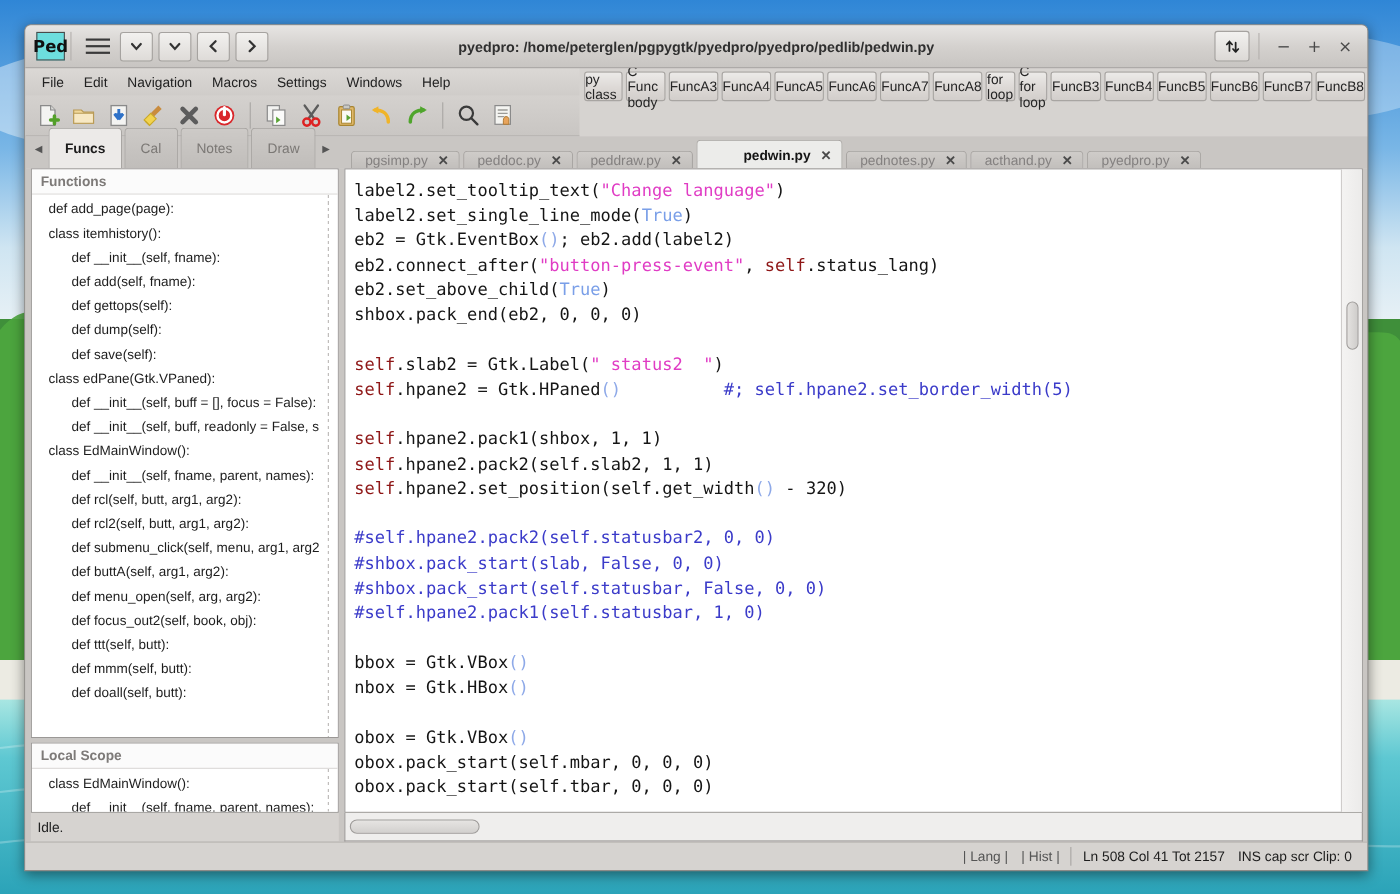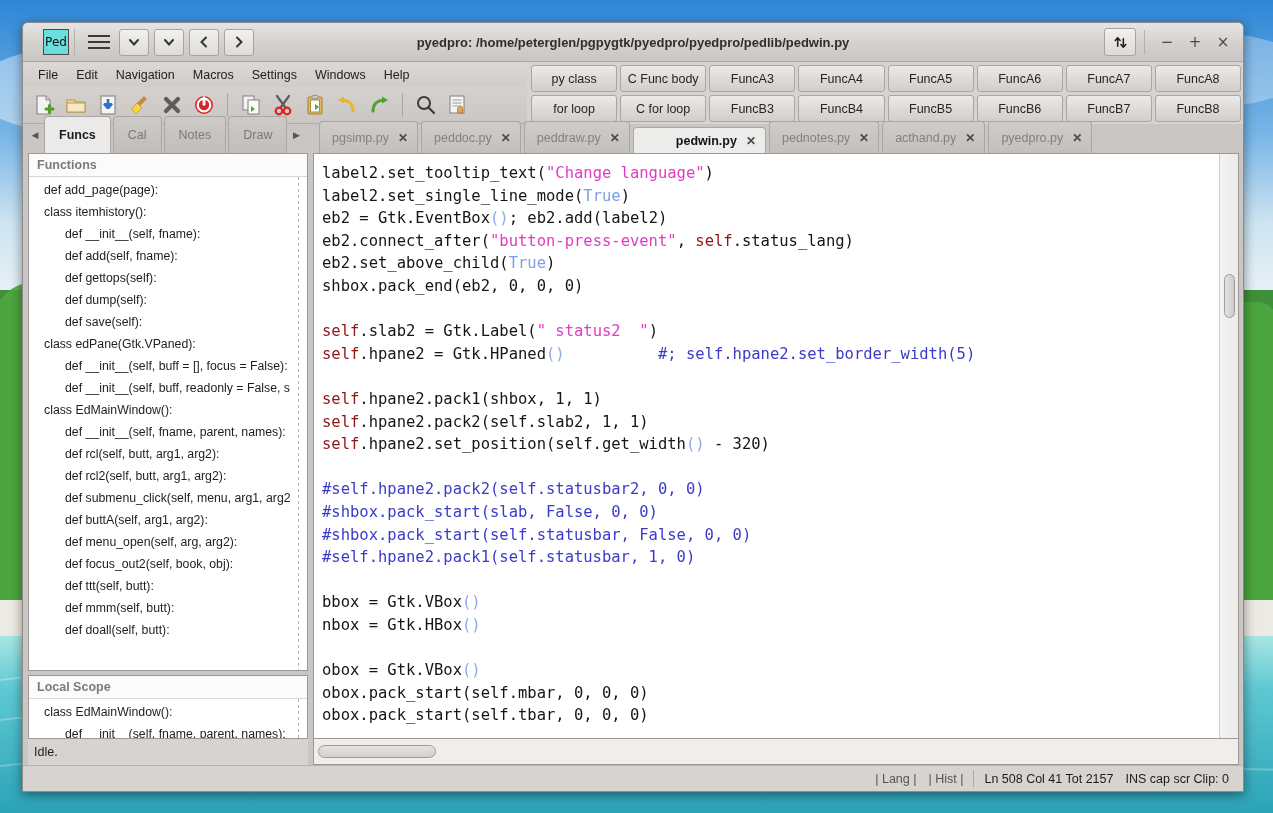--- a/index.html
+++ b/index.html
@@ -39,25 +39,25 @@
   .titlebar {
     height: 39px;
     background: linear-gradient(to bottom,#e7e5e3 0%, #d4d1ce 52%, #c8c5c2 100%);
     border-bottom: 1px solid #a9a6a3;
     display: flex; align-items: center;
     padding: 0 6px;
     position: relative;
     flex: none;
   }
   .app-badge {
-    width: 26px; height: 26px; margin-left: 14px;
+    width: 26px; height: 26px; margin-left: 4px;
     background: #6ddede;
     border: 1px solid #4a4a4a;
     display: flex; align-items: center; justify-content: center;
-    font-size: 12px; font-weight: normal; color: #111;
+    font-size: 15px; font-weight: bold; color: #111;
     font-family: "DejaVu Sans", sans-serif;
   }
   .tb-sep { width:1px; height:26px; background:#b3b0ad; margin:0 5px; }
   .hamburger {
     width: 30px; height: 28px; margin-left:4px;
     display:flex; flex-direction:column; justify-content:center; align-items:center; gap:4px;
     cursor:pointer;
   }
   .hamburger span { display:block; width:22px; height:2px; background:#3a3a3a; }
   .navbtn {
@@ -103,21 +103,21 @@
     height: 37px; display:flex; align-items:center; gap: 2px;
     padding-left: 6px;
     background: linear-gradient(to bottom,#d4d1ce,#c9c6c3);
     border-bottom: 1px solid #b0adaa;
   }
   .tool { width:30px; height:30px; display:flex; align-items:center; justify-content:center; cursor:pointer; border-radius:3px;}
   .toolsep { width:1px; height:24px; background:#a9a6a3; margin:0 6px; }
 
   .macro-grid {
     flex: 1; padding: 3px 2px 2px 4px;
-    display:flex; flex-direction:column; gap:3px;
+    display:flex; flex-direction:row; gap:3px;
     background:#d6d3d0;
   }
   .macro-row { display:flex; gap:3px; }
   .macro-btn {
     flex:1; height:27px;
     background: linear-gradient(to bottom,#eceae8 0%, #ddd9d6 55%, #d2cecb 100%);
     border:1px solid #a8a5a2; border-radius:3px;
     display:flex; align-items:center; justify-content:center;
     font-size:12.5px; color:#252525; cursor:pointer;
   }
@@ -139,21 +139,21 @@
     border:1px solid #a9a6a3; border-bottom:none;
     border-radius: 4px 4px 0 0; cursor:pointer;
   }
   .stab.active {
     color:#1b1b1b; font-weight:bold;
     background: #eceae8;
     height: 26px;
   }
   .ftabs { flex:1; display:flex; align-items:flex-end; gap:3px; padding-left:6px; }
   .ftab {
-    height: 32px; padding: 0 9px 0 12px;
+    height: 16px; padding: 0 9px 0 12px;
     display:flex; align-items:center; gap:9px;
     font-size:12.5px; color:#848180;
     background: linear-gradient(to bottom,#cfccc9,#c2bfbc);
     border:1px solid #a9a6a3; border-bottom:none;
     border-radius:4px 4px 0 0; cursor:pointer;
   }
   .ftab.active { color:#141414; font-weight:bold; background:#ececea; height:26px;padding-left:42px; }
   .ftab .x { font-size:12px; color:#4a4a4a; font-weight:bold; }
 
   

